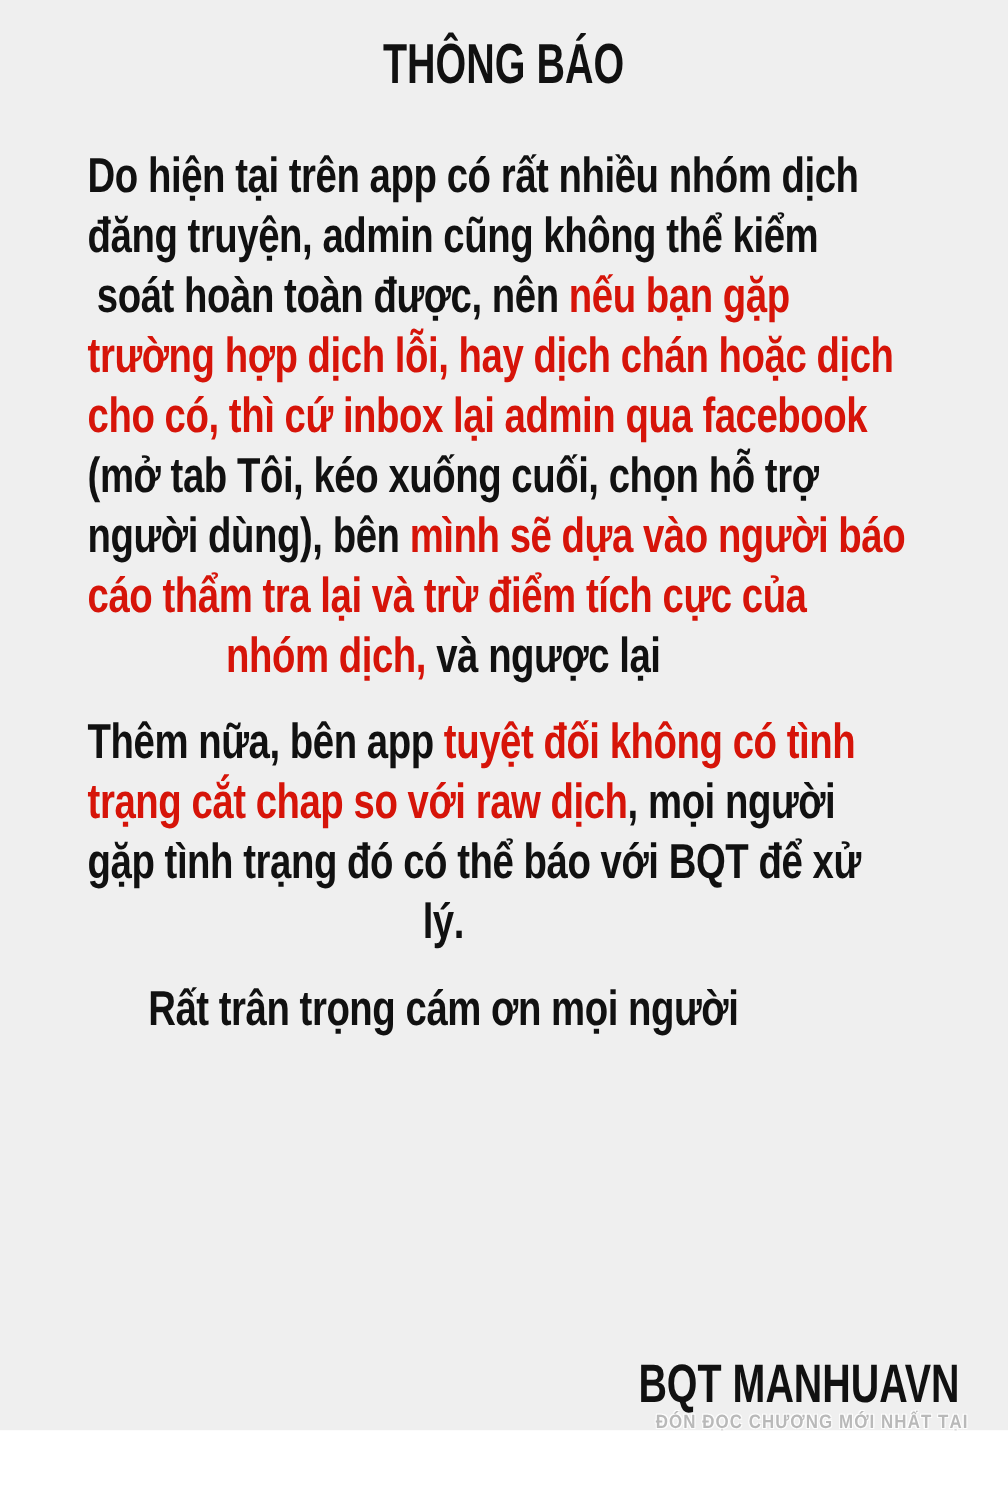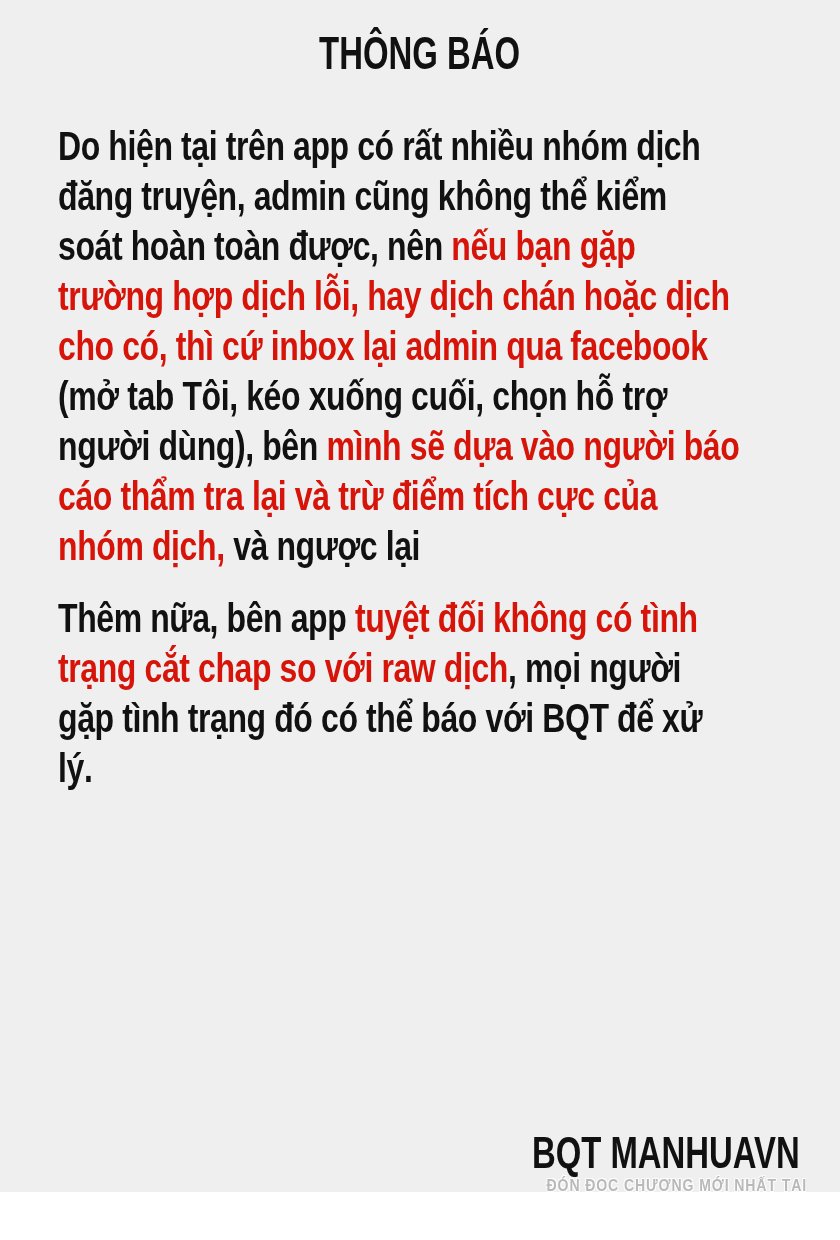--- a/index.html
+++ b/index.html
@@ -31,23 +31,24 @@
     letter-spacing: 0px;
   }
   .title .squeeze {
     display: inline-block;
     transform: scaleX(0.70);
     transform-origin: center top;
     white-space: pre;
   }
   .body-col {
     position: absolute;
-    left: 58px;
+    left: 73px;
     top: 121px;
     width: 760px;
+    text-align: center;
   }
   .line {
     height: 50px;
     line-height: 50px;
     font-size: 41px;
     white-space: pre;
     transform: scaleX(0.78);
     transform-origin: left center;
     letter-spacing: -0.5px;
   }
@@ -110,20 +111,23 @@
         <div class="line"><span class="seg blk">người dùng), bên </span><span class="seg red">mình sẽ dựa vào người báo</span></div>
         <div class="line"><span class="seg red">cáo thẩm tra lại và trừ điểm tích cực của</span></div>
         <div class="line"><span class="seg red">nhóm dịch,</span><span class="seg blk"> và ngược lại</span></div>
       </div>
       <div class="para">
         <div class="line"><span class="seg blk">Thêm nữa, bên app </span><span class="seg red">tuyệt đối không có tình</span></div>
         <div class="line"><span class="seg red">trạng cắt chap so với raw dịch</span><span class="seg blk">, mọi người</span></div>
         <div class="line"><span class="seg blk">gặp tình trạng đó có thể báo với BQT để xử</span></div>
         <div class="line"><span class="seg blk">lý.</span></div>
       </div>
+      <div class="para">
+        <div class="line"><span class="seg blk">Rất trân trọng cám ơn mọi người</span></div>
+      </div>
     </div>
 
   <div class="signature">BQT MANHUAVN</div>
 
   <div class="watermark">
     <div class="wm-line1">ĐÓN ĐỌC CHƯƠNG MỚI NHẤT TẠI</div>
     <div class="wm-line2">MANGA.IO.VN</div>
   </div>
 
 </div>

